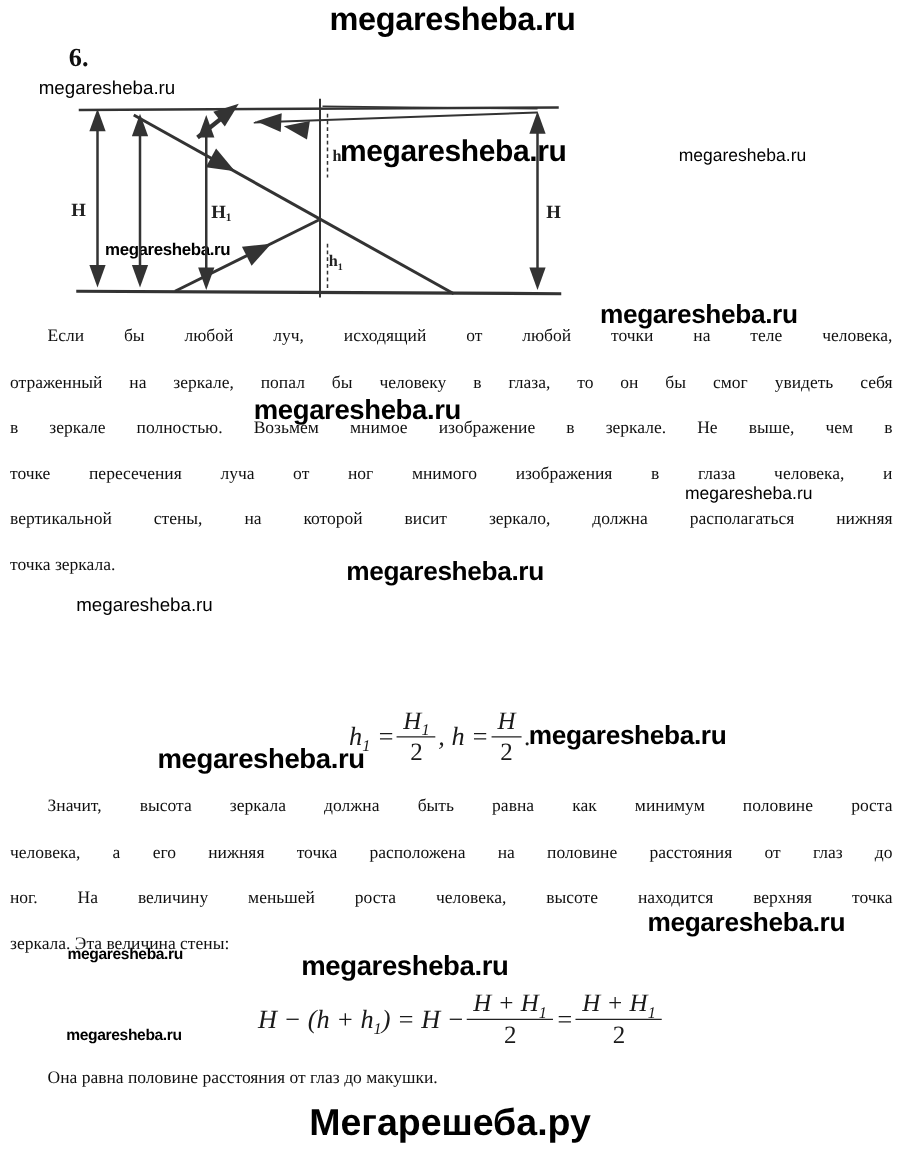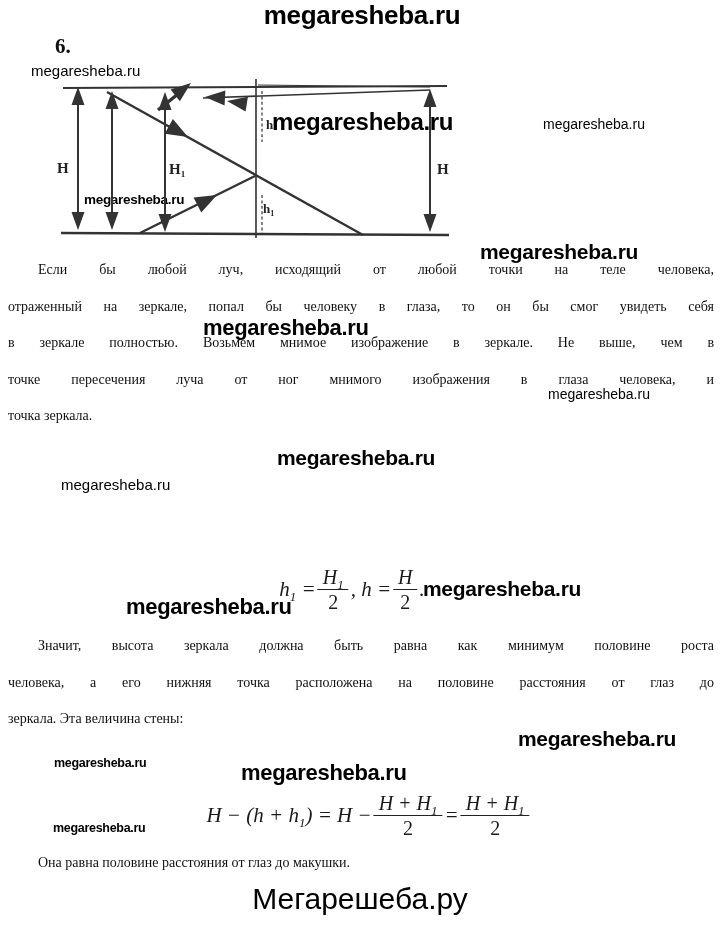--- a/index.html
+++ b/index.html
@@ -24,21 +24,21 @@
   .ln{text-align:justify;text-align-last:justify;height:36.6px;}
   .ln.noj{text-align:left;text-align-last:left;}
   .ln.first{text-indent:30px;}
   
   .formula{position:absolute;font-family:"Liberation Serif",serif;font-style:italic;
            font-size:21px;color:#1a1a1a;display:flex;align-items:center;gap:2px;white-space:nowrap;}
   .frac{display:inline-flex;flex-direction:column;align-items:center;font-size:20px;line-height:1.12;}
   .frac .num{padding:0 5px 1px;border-bottom:1.6px solid #222;}
   .frac .den{font-style:normal;padding-top:1px;}
   sub.fsub{font-size:13px;line-height:0;}
-  .footer{position:absolute;font-family:"Liberation Sans",sans-serif;font-weight:normal;
+  .footer{position:absolute;font-family:"Liberation Sans",sans-serif;font-weight:bold;
           font-size:30px;color:#000;white-space:nowrap;}
   svg text{font-family:"Liberation Serif",serif;font-weight:bold;fill:#222;}
 </style>
 </head>
 <body>
 
 <div class="page">
 
   <div class="wm s26 center" style="left:362px;top:2px;">megaresheba.ru</div>
 
@@ -97,20 +97,21 @@
     <text x="211" y="53" font-size="13">h</text>
     <text x="208" y="137" font-size="13"><tspan>h</tspan><tspan dy="3" font-size="8">1</tspan></text>
     <text x="382" y="98" font-size="15">H</text>
   </svg>
 
   <div class="para" style="top:252px;">
     <div class="ln first">Если бы любой луч, исходящий от любой точки на теле человека,</div>
     <div class="ln">отраженный на зеркале, попал бы человеку в глаза, то он бы смог увидеть себя</div>
     <div class="ln">в зеркале полностью. Возьмем мнимое изображение в зеркале. Не выше, чем в</div>
     <div class="ln">точке пересечения луча от ног мнимого изображения в глаза человека, и</div>
+    <div class="ln">вертикальной стены, на которой висит зеркало, должна располагаться нижняя</div>
     <div class="ln noj">точка зеркала.</div>
   </div>
 
 
   <div class="formula" style="left:352px;top:566px;transform:translateX(-50%);">
     <span><span>h</span><sub class="fsub">1</sub> <span>=</span></span>
     <span class="frac">
       <span class="num"><span>H</span><sub class="fsub">1</sub></span>
       <span class="den">2</span>
     </span>
@@ -118,20 +119,21 @@
     <span class="frac">
       <span class="num">H</span>
       <span class="den">2</span>
     </span>
     <span>.</span>
   </div>
 
   <div class="para" style="top:628px;">
     <div class="ln first">Значит, высота зеркала должна быть равна как минимум половине роста</div>
     <div class="ln">человека, а его нижняя точка расположена на половине расстояния от глаз до</div>
+    <div class="ln">ног. На величину меньшей роста человека, высоте находится верхняя точка</div>
     <div class="ln noj">зеркала. Эта величина стены:</div>
   </div>
 
   <div class="formula" style="left:368px;top:792px;transform:translateX(-50%);">
     <span><span>H − (h + h</span><sub class="fsub">1</sub><span>) = H −</span></span>
     <span class="frac">
       <span class="num"><span>H + H</span><sub class="fsub">1</sub></span>
       <span class="den">2</span>
     </span>
     <span>=</span>

